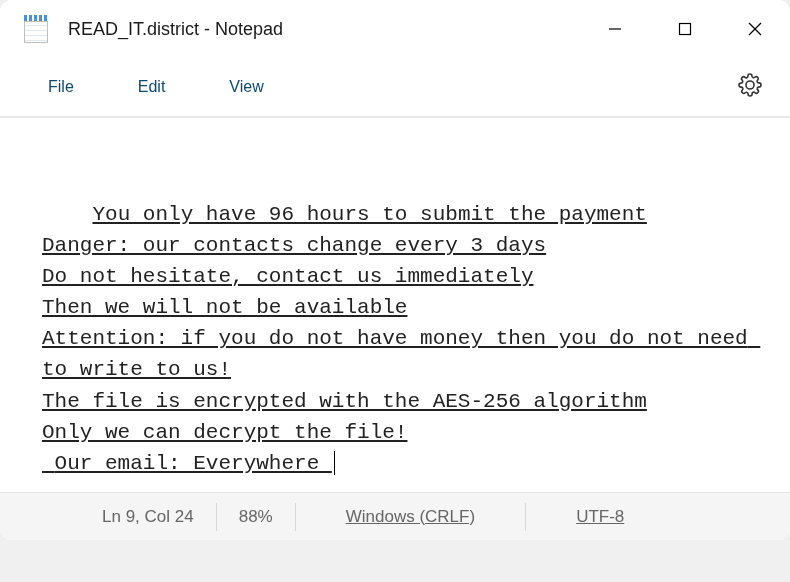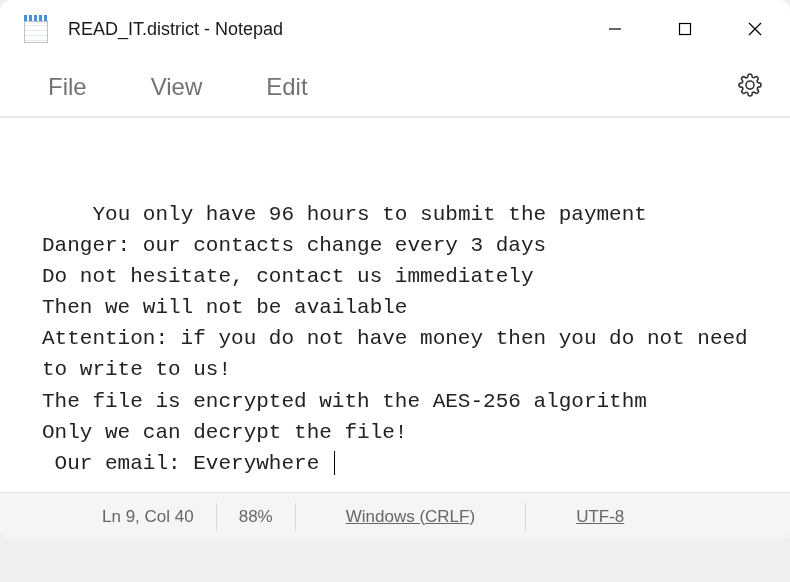--- a/index.html
+++ b/index.html
@@ -76,22 +76,22 @@
       height: 14px;
     }
     .menubar {
       height: 60px;
       display: flex;
       align-items: center;
       padding: 0 20px 0 30px;
       border-bottom: 2px solid #e8e8e8;
     }
     .menu-item {
-      font-size: 24px;
-      color: #737373;
+      font-size: 16px;
+      color: #0c4a6e;
       padding: 10px 18px;
       margin-right: 28px;
       cursor: pointer;
       border-radius: 4px;
     }
     .settings-btn {
       margin-left: auto;
       padding: 8px;
       cursor: pointer;
       border-radius: 4px;
@@ -118,20 +118,21 @@
       opacity: 0.06;
       z-index: 0;
     }
     .watermark svg {
       width: 420px;
       height: 280px;
     }
     .editor-content {
       position: relative;
       z-index: 1;
+      text-decoration: underline;
     }
     .caret {
       display: inline-block;
       width: 1px;
       height: 24px;
       background: #000;
       vertical-align: text-bottom;
       margin-left: 2px;
     }
     .statusbar {
@@ -184,39 +185,39 @@
         <svg viewBox="0 0 14 14">
             <line x1="1" y1="1" x2="13" y2="13" stroke="#000" stroke-width="1.2"></line>
             <line x1="13" y1="1" x2="1" y2="13" stroke="#000" stroke-width="1.2"></line>
           </svg>
       </div>
     </div>
   </div>
 
   <div class="menubar">
     <div class="menu-item">File</div>
+    <div class="menu-item">Edit</div>
     <div class="menu-item">View</div>
-    <div class="menu-item">Edit</div>
     <div class="settings-btn">
       <svg width="24" height="24" viewBox="0 0 24 24">
         <path fill="none" stroke="#333" stroke-width="1.6" d="M12 8a4 4 0 100 8 4 4 0 000-8z M19.4 15a1.65 1.65 0 00.33 1.82l.06.06a2 2 0 01-2.83 2.83l-.06-.06a1.65 1.65 0 00-1.82-.33 1.65 1.65 0 00-1 1.51V21a2 2 0 01-4 0v-.09a1.65 1.65 0 00-1-1.51 1.65 1.65 0 00-1.82.33l-.06.06a2 2 0 01-2.83-2.83l.06-.06a1.65 1.65 0 00.33-1.82 1.65 1.65 0 00-1.51-1H3a2 2 0 010-4h.09a1.65 1.65 0 001.51-1 1.65 1.65 0 00-.33-1.82l-.06-.06a2 2 0 012.83-2.83l.06.06a1.65 1.65 0 001.82.33h0a1.65 1.65 0 001-1.51V3a2 2 0 014 0v.09a1.65 1.65 0 001 1.51 1.65 1.65 0 001.82-.33l.06-.06a2 2 0 012.83 2.83l-.06.06a1.65 1.65 0 00-.33 1.82v0a1.65 1.65 0 001.51 1H21a2 2 0 010 4h-.09a1.65 1.65 0 00-1.51 1z"></path>
       </svg>
     </div>
   </div>
 
   <div class="editor">
     <span class="editor-content">You only have 96 hours to submit the payment
 Danger: our contacts change every 3 days
 Do not hesitate, contact us immediately
 Then we will not be available
 Attention: if you do not have money then you do not need to write to us!
 The file is encrypted with the AES-256 algorithm
 Only we can decrypt the file!
  Our email: Everywhere </span><span class="caret"></span>
   </div>
 
   <div class="statusbar">
-    <div class="status-item">Ln 9, Col 40</div>
+    <div class="status-item">Ln 9, Col 24</div>
     <div class="status-item">88%</div>
     <div class="status-item wide">Windows (CRLF)</div>
     <div class="status-item wide">UTF-8</div>
   </div>
 </div>
 
 </body></html>

